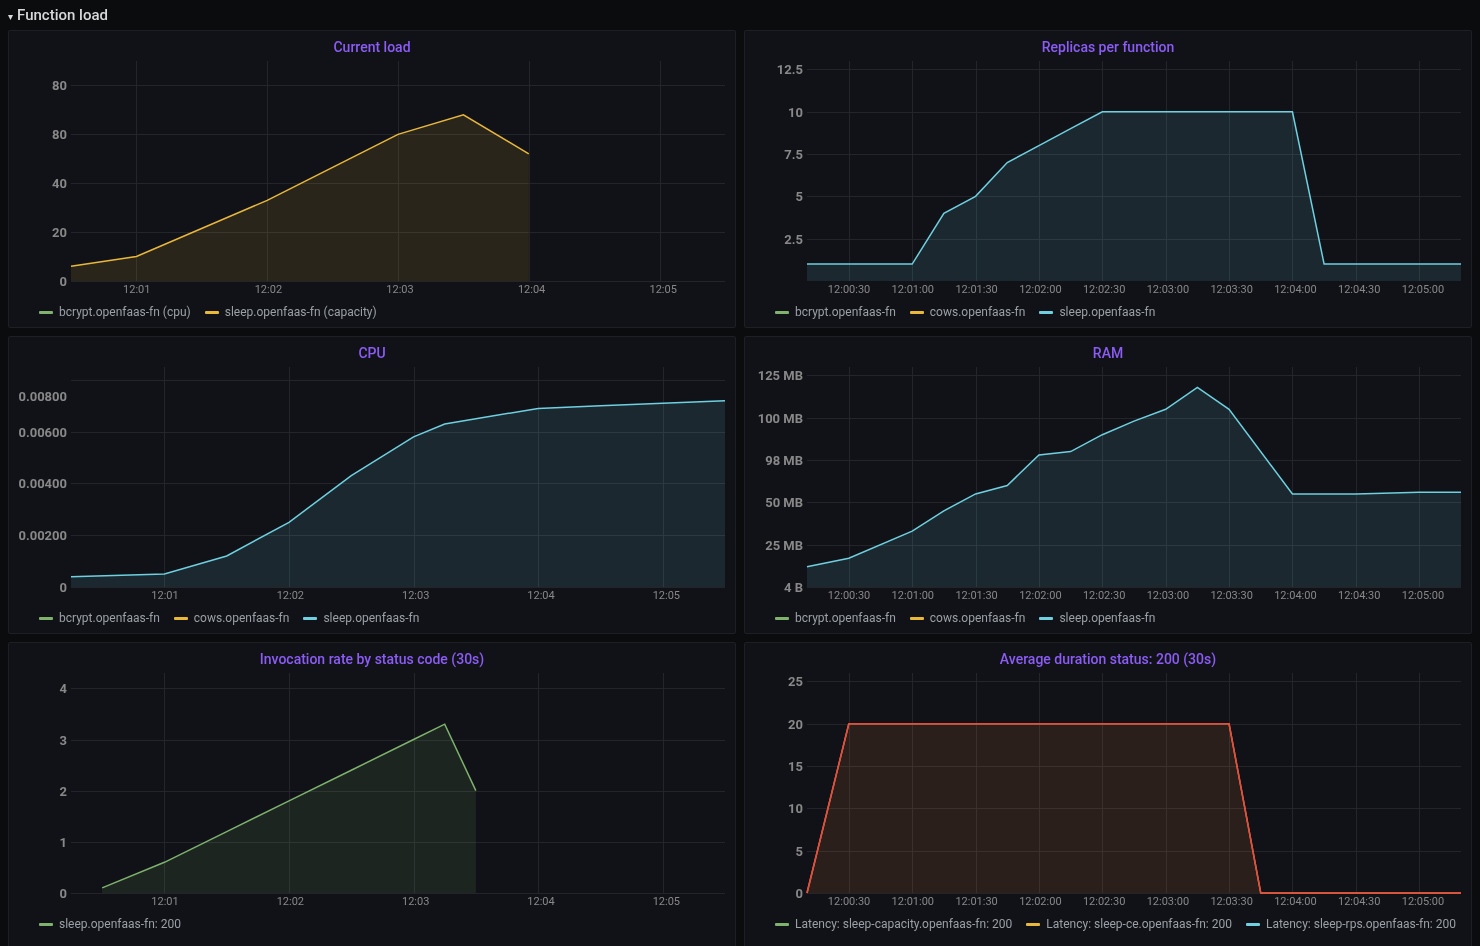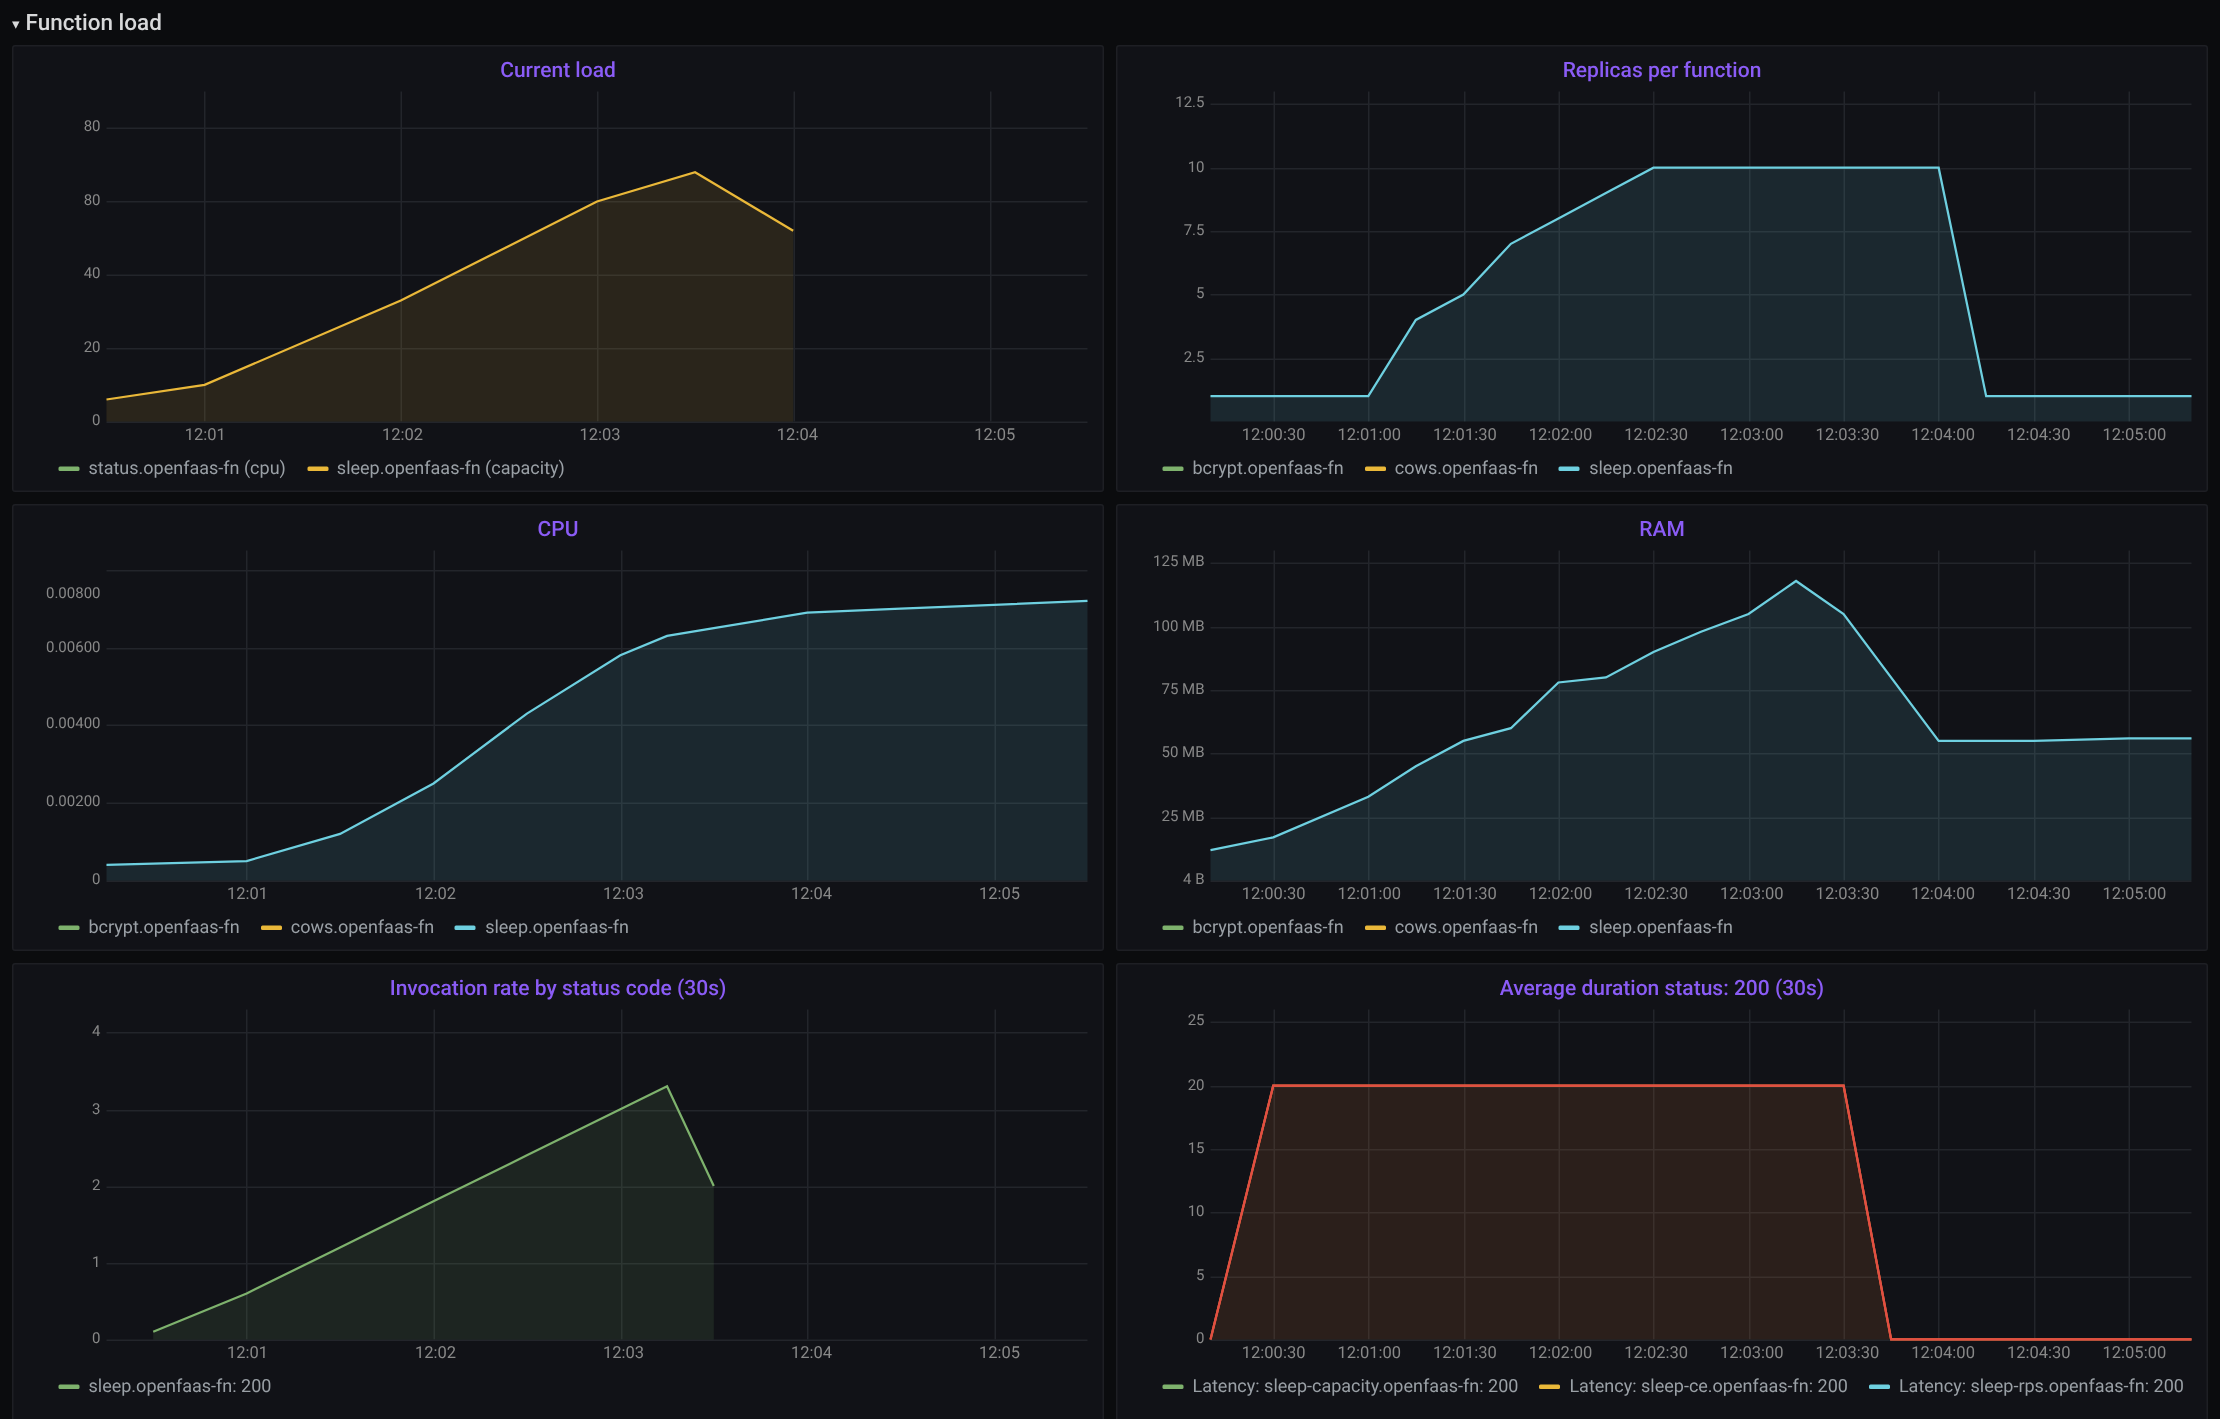--- a/index.html
+++ b/index.html
@@ -55,23 +55,24 @@
     left: 0;
     top: 0;
     bottom: 0;
     width: 56px;
   }
   .y-tick-label {
     position: absolute;
     right: 4px;
     transform: translateY(-50%);
     color: #888;
-    font-size: 10px;
+    font-size: 13px;
     text-align: right;
     white-space: nowrap;
+    font-weight: bold;
   }
   .x-axis {
     position: relative;
     height: 18px;
     margin-left: 56px;
   }
   .x-tick-label {
     position: absolute;
     top: 2px;
     transform: translateX(-50%);
@@ -158,21 +159,21 @@
       <div class="x-axis">
         <div class="x-tick-label" style="left: 10%;">12:01</div>
         <div class="x-tick-label" style="left: 30%;">12:02</div>
         <div class="x-tick-label" style="left: 50%;">12:03</div>
         <div class="x-tick-label" style="left: 70%;">12:04</div>
         <div class="x-tick-label" style="left: 90%;">12:05</div>
       </div>
       <div class="legend">
         <div class="legend-item">
           <span class="legend-swatch" style="background: rgb(126, 178, 109);"></span>
-          <span>status.openfaas-fn (cpu)</span>
+          <span>bcrypt.openfaas-fn (cpu)</span>
         </div>
         <div class="legend-item">
           <span class="legend-swatch" style="background: rgb(234, 184, 57);"></span>
           <span>sleep.openfaas-fn (capacity)</span>
         </div>
       </div>
     </div>
     <div class="panel">
       <div class="panel-title">Replicas per function</div>
       <div class="chart-box">
@@ -281,21 +282,21 @@
         </div>
       </div>
     </div>
     <div class="panel">
       <div class="panel-title">RAM</div>
       <div class="chart-box">
         <div class="y-axis">
           <div class="y-tick-label" style="top: 100%;">4 B</div>
           <div class="y-tick-label" style="top: 80.7692%; margin-left: 12px;">25 MB</div>
           <div class="y-tick-label" style="top: 61.5385%;">50 MB</div>
-          <div class="y-tick-label" style="top: 42.3077%;">75 MB</div>
+          <div class="y-tick-label" style="top: 42.3077%;">98 MB</div>
           <div class="y-tick-label" style="top: 23.0769%;">100 MB</div>
           <div class="y-tick-label" style="top: 3.84615%; text-align: right;">125 MB</div>
         </div>
         <div class="plot-area">
           <div class="gridline h" style="top: 100%;"></div>
           <div class="gridline h" style="top: 80.7692%;"></div>
           <div class="gridline h" style="top: 61.5385%;"></div>
           <div class="gridline h" style="top: 42.3077%;"></div>
           <div class="gridline h" style="top: 23.0769%;"></div>
           <div class="gridline h" style="top: 3.84615%;"></div>

